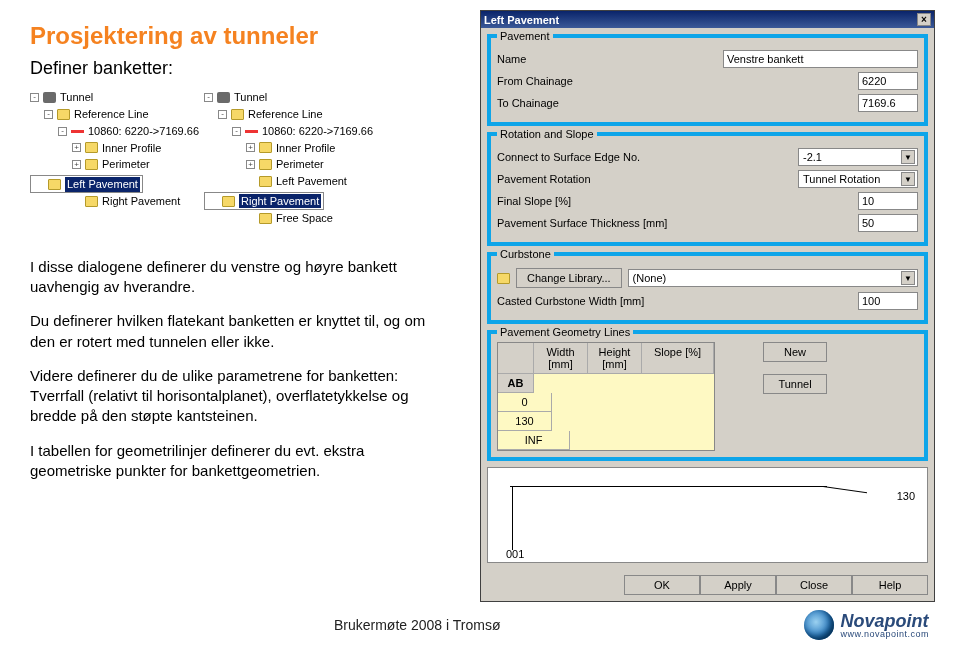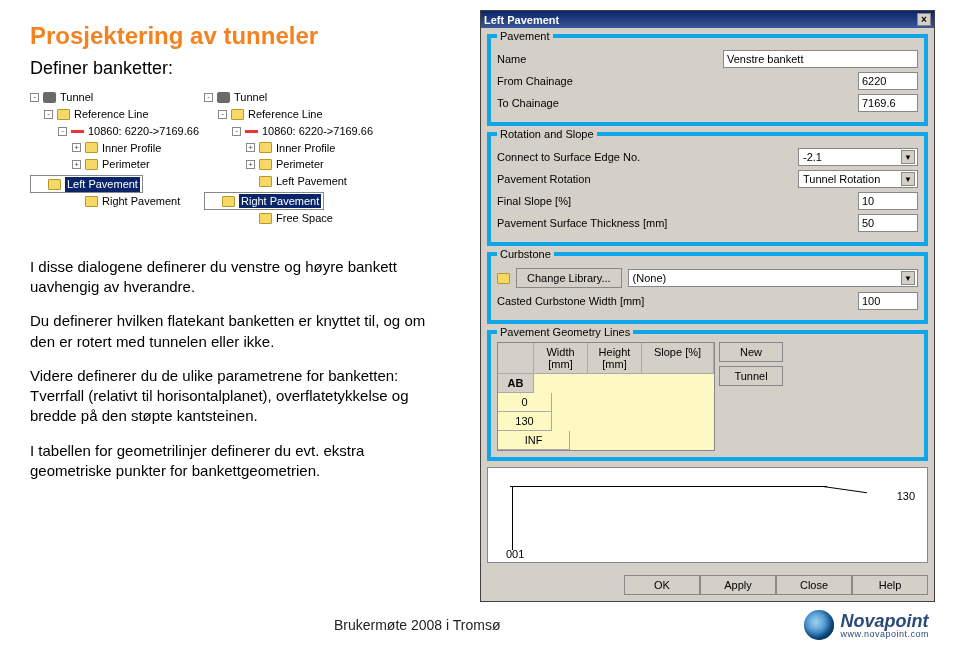--- a/index.html
+++ b/index.html
@@ -116,21 +116,21 @@
     border:1px solid #888; background:#fef9c3; font-size:11px;
   }
   .geom-grid .hdr { display:flex; background:#d4d0c8; }
   .geom-grid .hdr div, .geom-grid .rowc div {
     border-right:1px solid #aaa; border-bottom:1px solid #aaa;
     padding:3px 4px; text-align:center;
   }
   .geom-grid .rowc { display:flex;flex-direction:column; }
   .col-lab{ width:36px; background:#d4d0c8; font-weight:bold;}
   .col1{ width:54px;} .col2{ width:54px;} .col3{ width:72px;}
-  .geom-btns{ display:flex; flex-direction:column; gap:4px; }
+  .geom-btns{ display:flex; flex-direction:column; gap:12px;margin-left:44px; }
   .geom-btns .btn{ width:64px; }
   .diagram {
     margin: 6px; background:#fff; border:1px solid #888; height:96px;
     position:relative;
   }
   .diag-h { position:absolute; left:22px; right:100px; top:18px; border-top:1px solid #000;}
   .diag-d { position:absolute; right:60px; top:18px; width:44px; height:18px; border-top:1px solid #000; transform: skewY(8deg); transform-origin:left;}
   .diag-v { position:absolute; left:24px; top:18px; bottom:12px; border-left:1px solid #000;}
   .diag-l1 { position:absolute; right:12px; top:22px; font-size:11px;}
   .diag-l2 { position:absolute; left:18px; bottom:2px; font-size:11px;}

